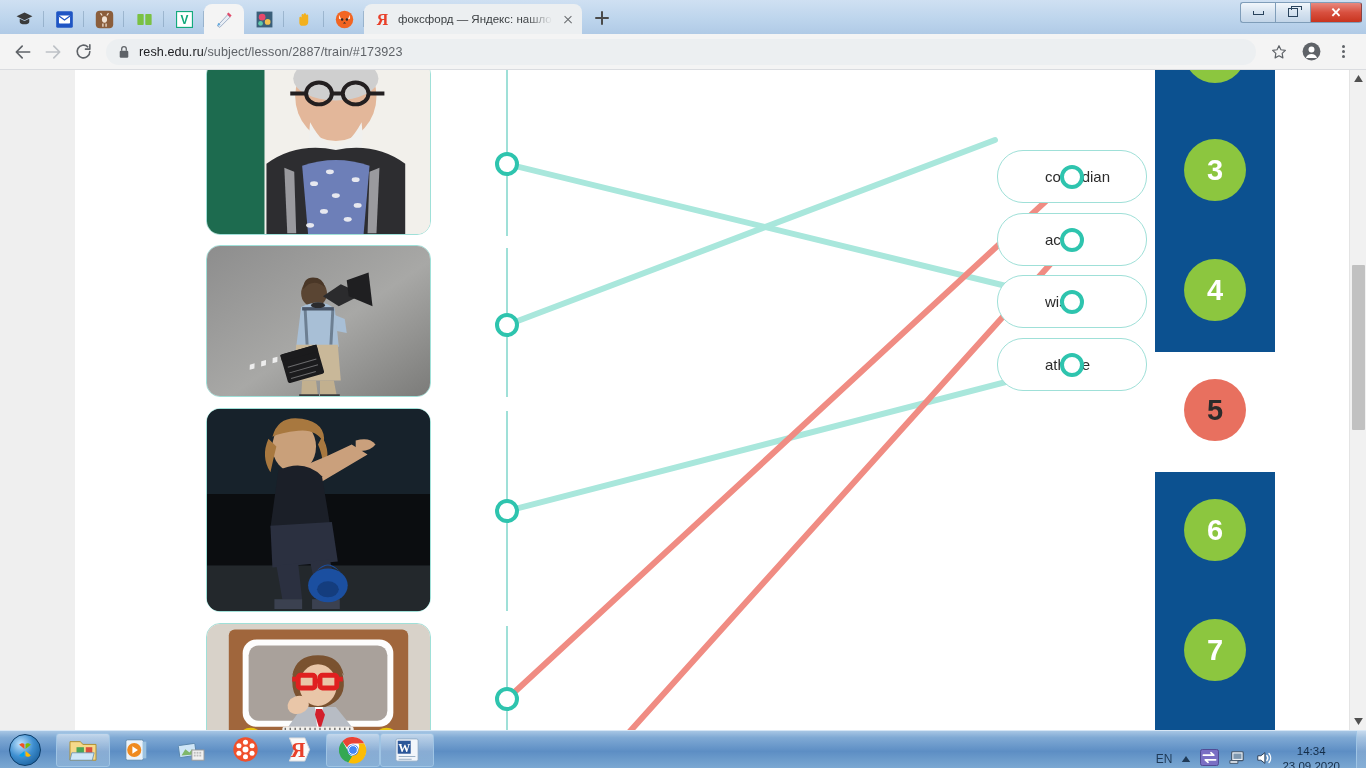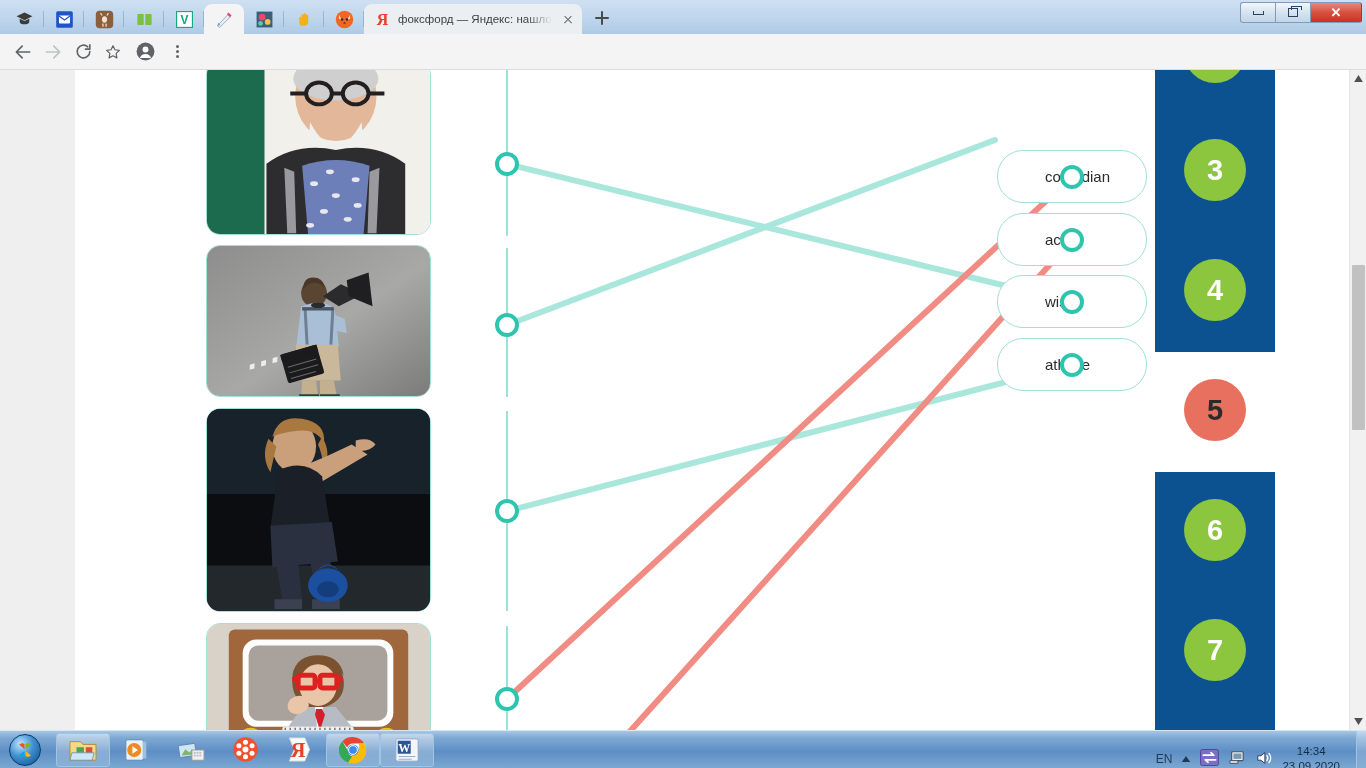--- a/index.html
+++ b/index.html
@@ -331,20 +331,27 @@
         <path d="M4 12h15M13 5l7 7-7 7" fill="none" stroke="currentColor" stroke-width="2" stroke-linecap="round" stroke-linejoin="round"></path>
       </svg>
     </div>
     <div class="navbtn">
       <svg width="19" height="19" viewBox="0 0 24 24">
         <path d="M20 12a8 8 0 1 1-2.6-5.9" fill="none" stroke="currentColor" stroke-width="2" stroke-linecap="round"></path>
         <path d="M20 3.5V9h-5.5" fill="none" stroke="currentColor" stroke-width="2" stroke-linecap="round" stroke-linejoin="round"></path>
       </svg>
     </div>
 
+    <div class="omnibox">
+      <svg width="12" height="14" viewBox="0 0 14 16">
+        <rect x="2" y="6.6" width="10" height="8" rx="1.4" fill="#5f6368"></rect>
+        <path d="M4.3 6.6V4.4a2.7 2.7 0 0 1 5.4 0v2.2" fill="none" stroke="#5f6368" stroke-width="1.5"></path>
+      </svg>
+      <span class="urltext"><span>resh.edu.ru</span><span class="dim">/subject/lesson/2887/train/#173923</span></span>
+    </div>
 
     <div class="tb-right">
       <div class="tbicon">
         <svg width="18" height="18" viewBox="0 0 24 24">
           <path d="M12 3.6l2.6 5.4 5.9.8-4.3 4.1 1 5.9-5.2-2.8-5.2 2.8 1-5.9L3.5 9.8l5.9-.8L12 3.6z" fill="none" stroke="#5f6368" stroke-width="1.6" stroke-linejoin="round"></path>
         </svg>
       </div>
       <div class="tbicon">
         <svg width="21" height="21" viewBox="0 0 24 24">
           <circle cx="12" cy="12" r="10.2" fill="#5f6368"></circle>

